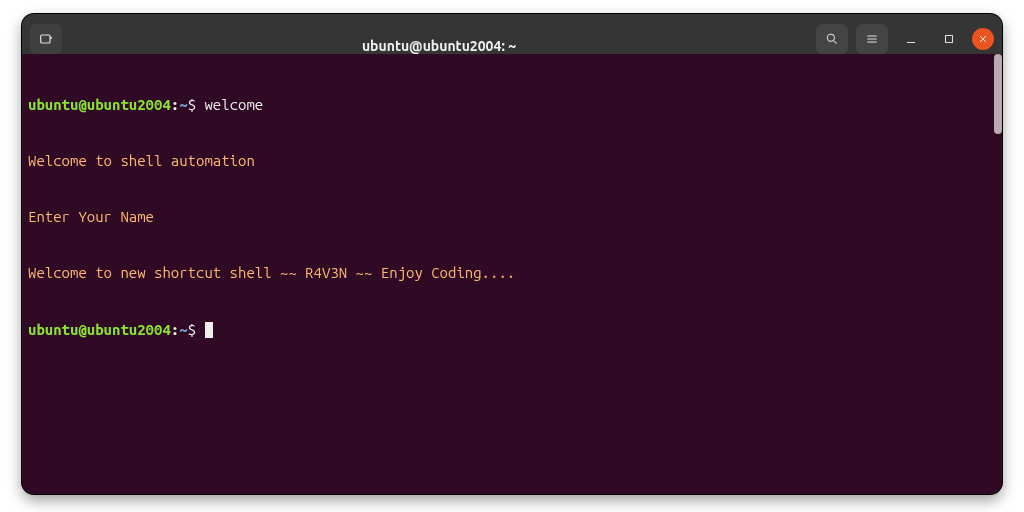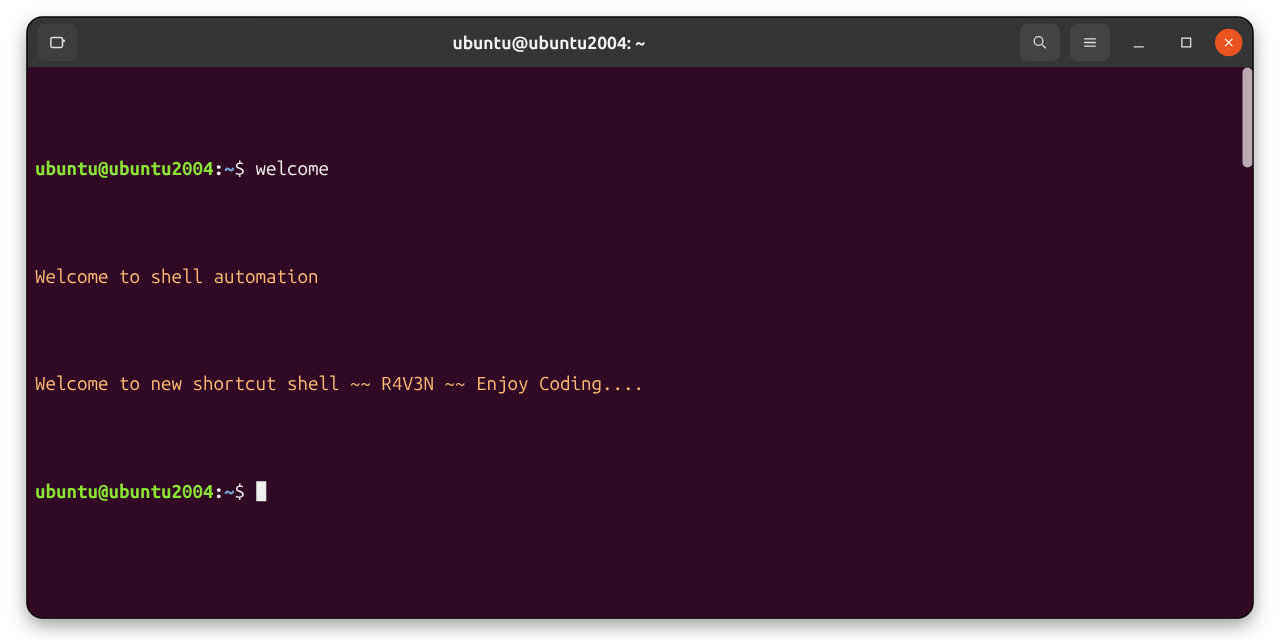--- a/index.html
+++ b/index.html
@@ -23,21 +23,21 @@
     overflow: hidden;
     box-shadow: 0 6px 15px rgba(0,0,0,0.4), 0 0 0 1px #000;
     display: flex;
     flex-direction: column;
     position: relative;
   }
   .titlebar {
     height: 40px;
     background: #353535;
     display: flex;
-    align-items: center;
+    align-items: flex-end;
     padding: 0 8px;
     gap: 8px;
     color: #e6e6e6;
     font-family: Ubuntu, "Segoe UI", sans-serif;
     font-size: 14px;
   }
   .tb-left { display:flex; align-items:center; gap:8px; }
   .tb-btn {
     width: 32px; height: 30px;
     background: #3f3f3f;
@@ -100,21 +100,21 @@
   .prompt-dollar { color:#eeeeec; }
   .cmd { color:#eeeeec; }
   .out { color:#fdba74; }
   .cursor {
     display:inline-block;
     width:8px; height:16px;
     background:#eeeeec;
     vertical-align:text-bottom;
     margin-left:1px;
   }
-  .line { display:block;margin-top:30px; }
+  .line { display:block; }
 </style>
 </head>
 <body>
 
 <div class="window">
 
   <div class="titlebar">
     <div class="tb-left">
       <div class="tb-btn">
         <svg viewBox="0 0 24 24">
@@ -152,20 +152,21 @@
         <svg viewBox="0 0 24 24">
           <path d="M5 5l14 14M19 5L5 19"></path>
         </svg>
       </div>
     </div>
   </div>
 
   <div class="term-body">
     <span class="line"><span class="prompt-user">ubuntu@ubuntu2004</span><span class="prompt-colon">:</span><span class="prompt-path">~</span><span class="prompt-dollar">$</span> <span class="cmd">welcome</span></span>
     <span class="line out">Welcome to shell automation</span>
+    <span class="line out">Enter Your Name</span>
     <span class="line out">Welcome to new shortcut shell ~~ R4V3N ~~ Enjoy Coding....</span>
     <span class="line"><span class="prompt-user">ubuntu@ubuntu2004</span><span class="prompt-colon">:</span><span class="prompt-path">~</span><span class="prompt-dollar">$</span> <span class="cursor"></span></span>
 
     <div class="scroll-track">
       <div class="scroll-thumb"></div>
     </div>
   </div>
 
 </div>
 

